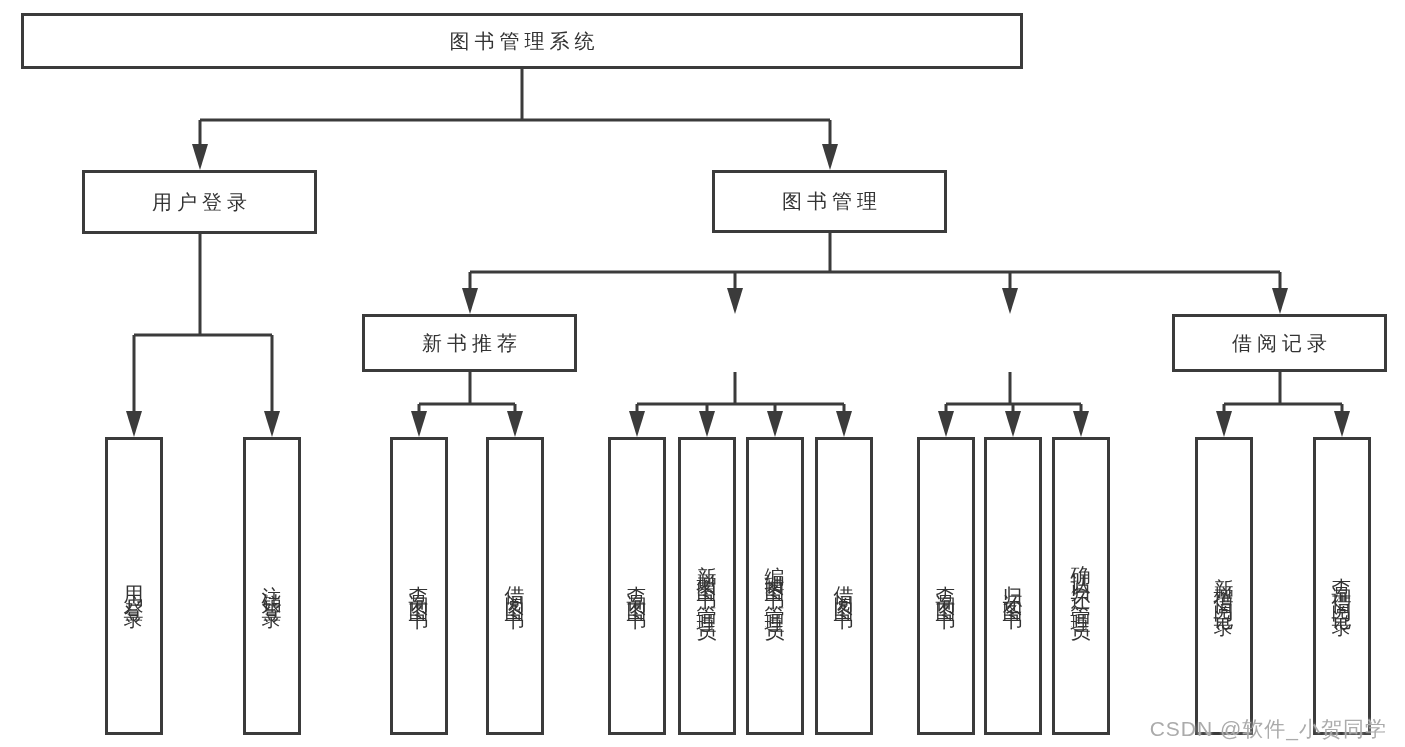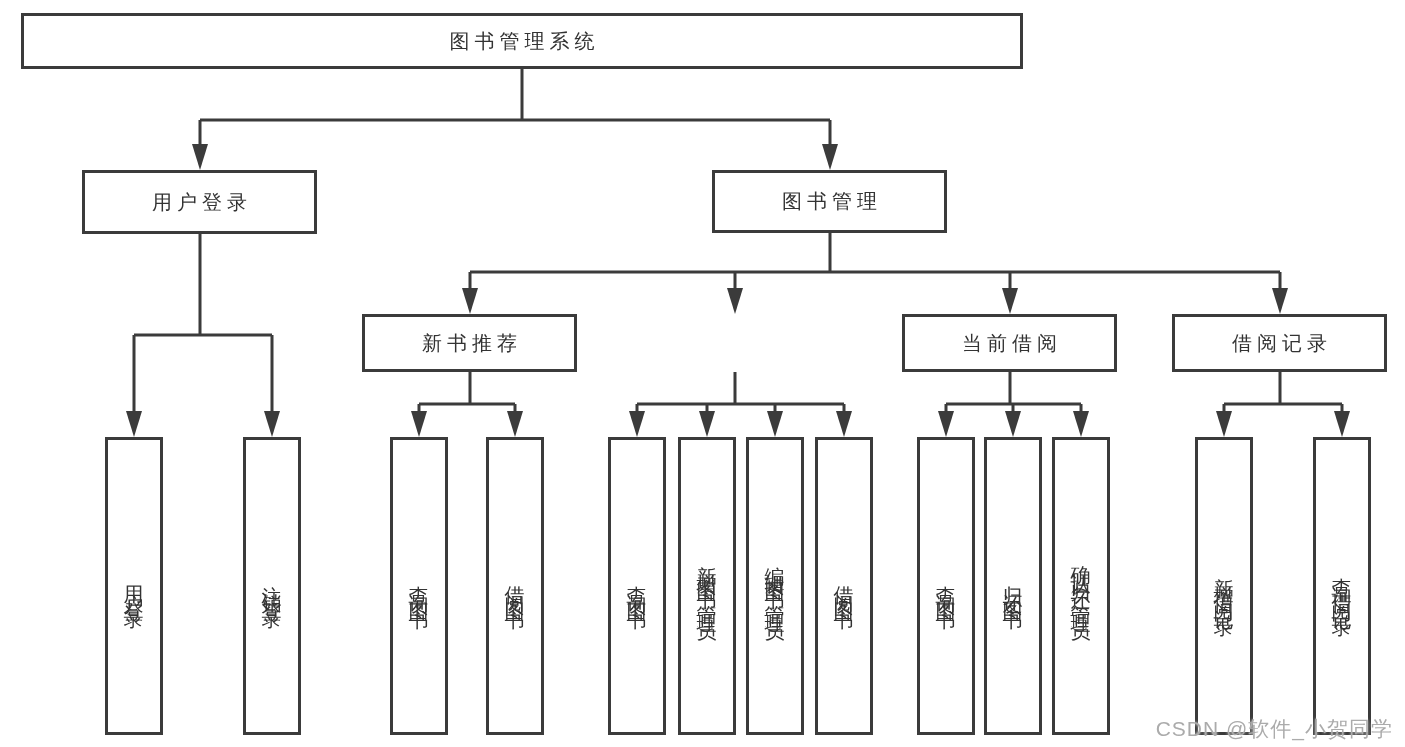--- a/index.html
+++ b/index.html
@@ -13,21 +13,21 @@
     position:absolute; background:#ffffff; border:3px solid #3b3b3b;
     display:flex; align-items:center; justify-content:center;
     color:#333333; z-index:1;
   }
   .h-node span { font-size:20px; letter-spacing:5px; text-indent:5px; white-space:nowrap; }
   .v-node span {
     writing-mode:vertical-rl; text-orientation:mixed;
     font-size:20px; letter-spacing:8px; line-height:1.1; white-space:nowrap;
   }
   .watermark {
-    position:absolute; right:12px; bottom:4px; z-index:2;
+    position:absolute; right:18px; bottom:4px; z-index:2;
     font-size:21px; color:#ababab; letter-spacing:1px;
     text-shadow:0 0 3px rgba(255,255,255,0.9);
   }
 </style>
 </head>
 <body>
 
 <div class="canvas">
 
   <svg class="wires" width="1405" height="747" viewBox="0 0 1405 747">
@@ -70,23 +70,20 @@
   <div class="node h-node" style="left:82px; top:170px; width:235px; height:64px;">
     <span>用户登录</span>
   </div>
   <div class="node h-node" style="left:362px; top:314px; width:215px; height:58px;">
     <span>新书推荐</span>
   </div>
 
   <div class="node h-node" style="left:712px; top:170px; width:235px; height:63px;">
     <span>图书管理</span>
   </div>
-  <div class="node h-node" style="left:902px; top:314px; width:215px; height:58px;">
-    <span>当前借阅</span>
-  </div>
   <div class="node h-node" style="left:1172px; top:314px; width:215px; height:58px;">
     <span>借阅记录</span>
   </div>
 
   <div class="node v-node" style="left:105px; top:437px; width:58px; height:298px;">
     <span>用户登录</span>
   </div>
   <div class="node v-node" style="left:243px; top:437px; width:58px; height:298px;">
     <span>注销登录</span>
   </div>

